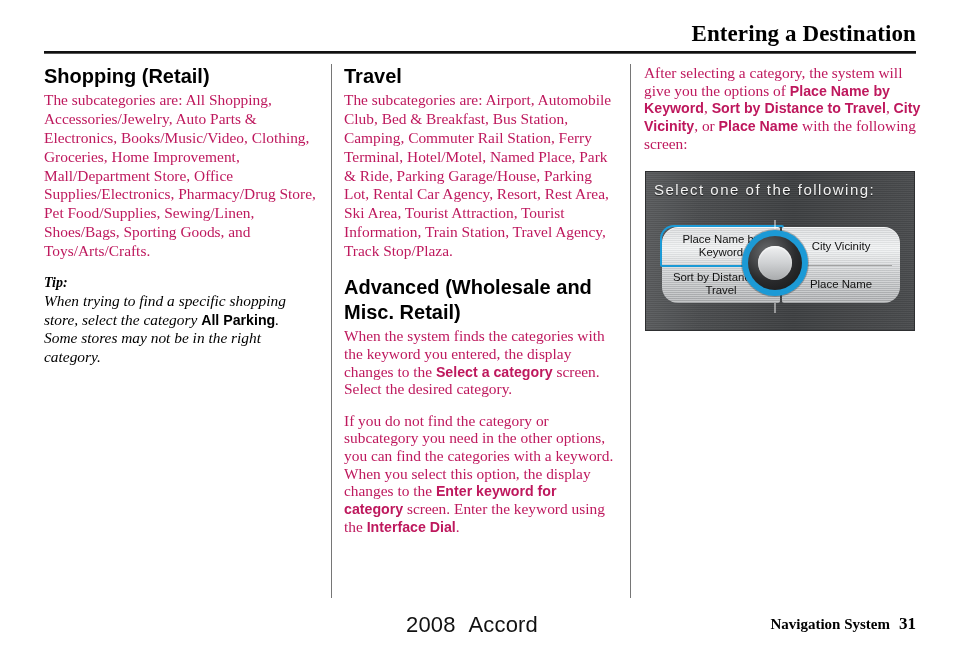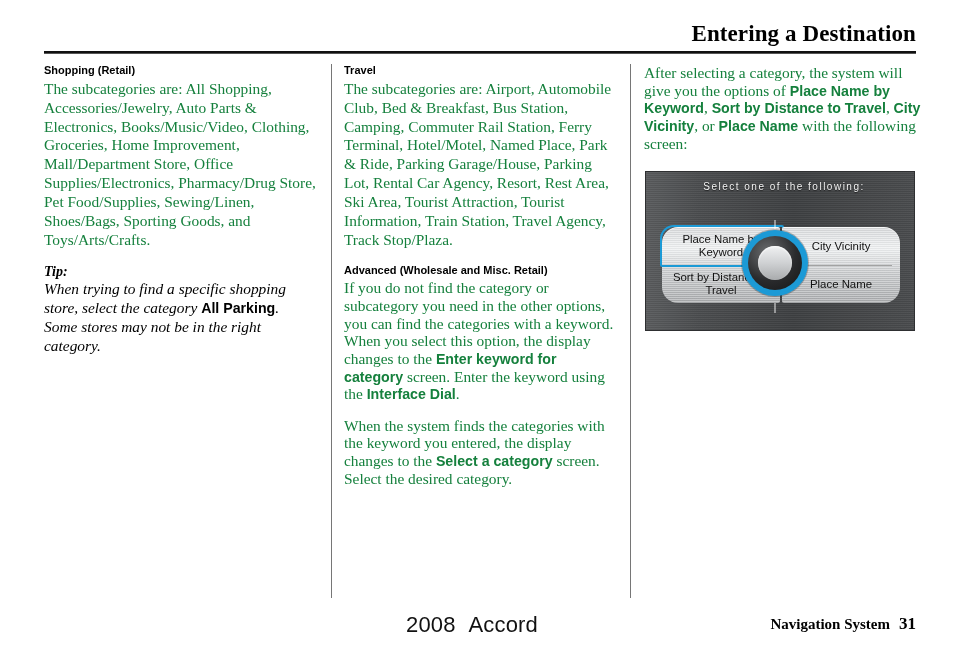--- a/index.html
+++ b/index.html
@@ -58,30 +58,30 @@
     width: 1px;
     height: 534px;
     background: #767676;
   }
   .div-1 { left: 287px; }
   .div-2 { left: 586px; }
 
   h2.sec-head {
     font-family: "Liberation Sans", sans-serif;
     font-weight: bold;
-    font-size: 11px;
+    font-size: 20px;
     line-height: 1.26;
     color: #000;
     margin-bottom: 2px;
   }
   p.body {
     font-family: "Liberation Serif", serif;
     font-size: 15.4px;
     line-height: 1.225;
-    color: #15803d;
+    color: #be185d;
     margin-bottom: 14px;
     text-align: left;
   }
   p.body.tight { line-height: 1.145; }
   p.tip-head {
     font-family: "Liberation Serif", serif;
     font-style: italic;
     font-weight: bold;
     font-size: 14px;
     line-height: 1.2;
@@ -108,23 +108,23 @@
       repeating-linear-gradient(to bottom,
         rgba(255,255,255,0.045) 0px, rgba(255,255,255,0.045) 1px,
         rgba(0,0,0,0.05) 1px, rgba(0,0,0,0.05) 2px),
       linear-gradient(to right, #5a5c5e 0%, #4b4d4f 20%, #3e4042 55%, #4a4c4e 100%);
     border: 1px solid #2e2f31;
     overflow: hidden;
   }
   .nav-title {
     position: absolute;
     left: 0; right: 0; top: 9px;
-    text-align: center;
-    font-family: "Liberation Sans", sans-serif;
-    font-size: 10px;
+    text-align: left;
+    font-family: "Liberation Sans", sans-serif;
+    font-size: 15px;
     letter-spacing: 1.5px;
     color: #f2f2f2;
     text-shadow: 0 1px 1px rgba(0,0,0,.65);
     padding-left: 8px;
   }
   .btn-bar {
     position: absolute;
     left: 16px; top: 55px;
     width: 238px; height: 76px;
   }
@@ -252,22 +252,22 @@
       <h2 class="sec-head">Shopping (Retail)</h2>
       <p class="body">The subcategories are: All Shopping, Accessories/Jewelry, Auto Parts &amp; Electronics, Books/Music/Video, Clothing, Groceries, Home Improvement, Mall/Department Store, Office Supplies/Electronics, Pharmacy/Drug Store, Pet Food/Supplies, Sewing/Linen, Shoes/Bags, Sporting Goods, and Toys/Arts/Crafts.</p>
       <p class="tip-head">Tip:</p>
       <p class="tip-body"><span>When trying to find a specific shopping store, select the category </span><span class="ui">All Parking</span><span>. Some stores may not be in the right category.</span></p>
     </div>
 
     <div class="col col-2">
       <h2 class="sec-head">Travel</h2>
       <p class="body">The subcategories are: Airport, Automobile Club, Bed &amp; Breakfast, Bus Station, Camping, Commuter Rail Station, Ferry Terminal, Hotel/Motel, Named Place, Park &amp; Ride, Parking Garage/House, Parking Lot, Rental Car Agency, Resort, Rest Area, Ski Area, Tourist Attraction, Tourist Information, Train Station, Travel Agency, Track Stop/Plaza.</p>
       <h2 class="sec-head">Advanced (Wholesale and Misc. Retail)</h2>
+      <p class="body tight"><span>When the system finds the categories with the keyword you entered, the display changes to the </span><span class="ui">Select a category</span><span> screen. Select the desired category.</span></p>
       <p class="body tight"><span>If you do not find the category or subcategory you need in the other options, you can find the categories with a keyword. When you select this option, the display changes to the </span><span class="ui">Enter keyword for category</span><span> screen. Enter the keyword using the </span><span class="ui">Interface Dial</span><span>.</span></p>
-      <p class="body tight"><span>When the system finds the categories with the keyword you entered, the display changes to the </span><span class="ui">Select a category</span><span> screen. Select the desired category.</span></p>
     </div>
 
     <div class="col col-3">
       <p class="body tight"><span>After selecting a category, the system will give you the options of </span><span class="ui">Place Name by Keyword</span><span>, </span><span class="ui">Sort by Distance to Travel</span><span>, </span><span class="ui">City Vicinity</span><span>, or </span><span class="ui">Place Name</span><span> with the following screen:</span></p>
 
       <div class="navshot">
         <div class="nav-title">Select one of the following:</div>
 
         <div class="btn-bar">
 

